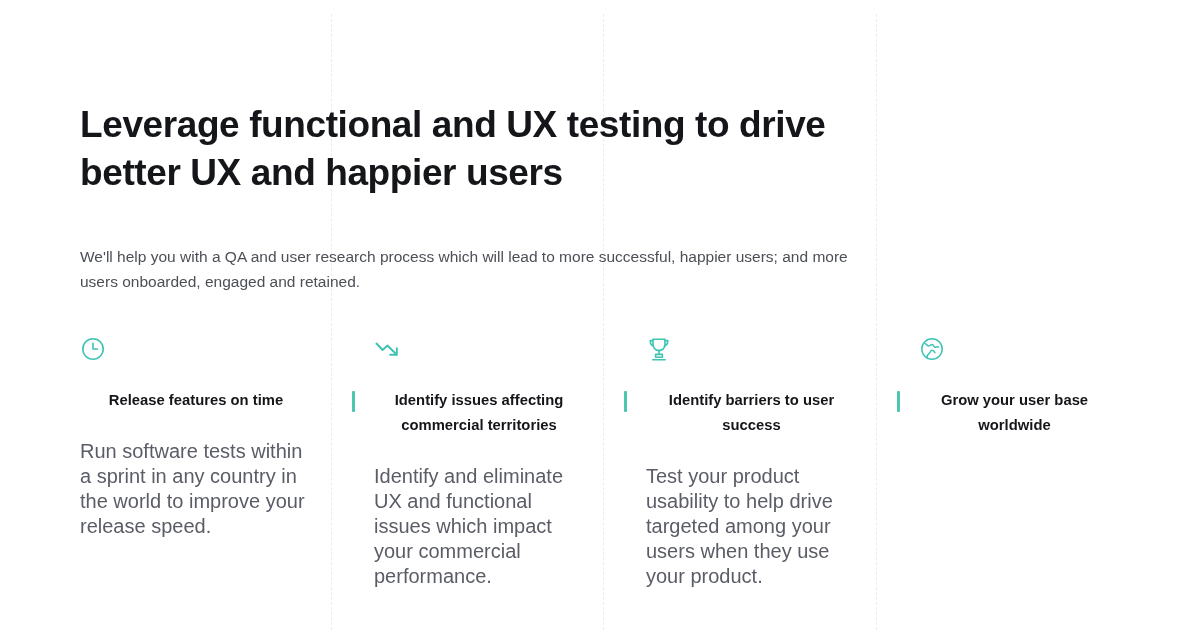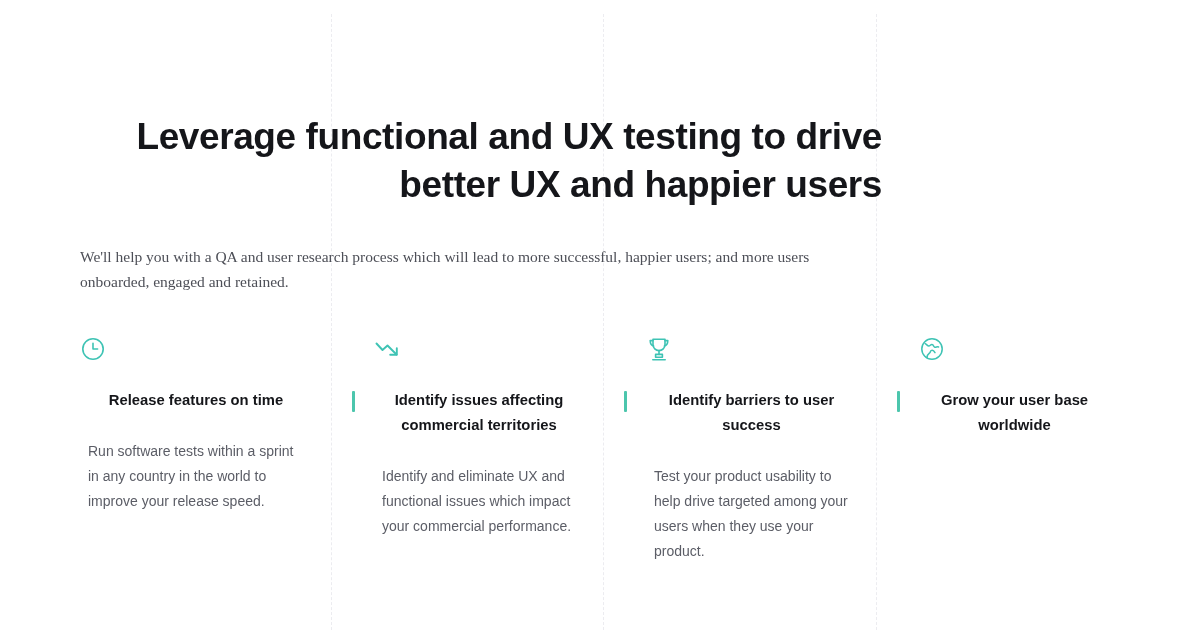--- a/index.html
+++ b/index.html
@@ -46,41 +46,39 @@
     top: 0;
     width: 1040px;
     height: 630px;
   }
 
   .headline {
     position: absolute;
     top: 101px;
     left: 0;
     width: 790px;
-    margin: 12px;
+    margin: 0;
     font-size: 37px;
     line-height: 48px;
     font-weight: 700;
     letter-spacing: -0.4px;
     color: #15161a;
     font-family: "Liberation Sans", sans-serif;
-    text-align: right;
   }
 
   .subhead {
     position: absolute;
     top: 244px;
     left: 0;
     width: 775px;
     margin: 0;
     font-size: 15.5px;
     line-height: 25px;
     font-weight: 400;
     color: #4d4f57;
-    font-family: Liberation Serif, serif;
   }
 
   
   .columns {
     position: absolute;
     top: 336px;
     left: 0;
     width: 1040px;
     display: flex;
   }
@@ -117,22 +115,22 @@
     position: absolute;
     left: -22px;
     top: 3px;
     width: 3px;
     height: 21px;
     background: #4cc6ad;
     border-radius: 1px;
   }
 
   .feat-body {
-    margin: 8px;
-    font-size: 14px;
+    margin: 0;
+    font-size: 20px;
     line-height: 25px;
     font-weight: 400;
     color: #5b5d66;
   }
 </style>
 </head>
 <body>
 
 <div class="page">
 

